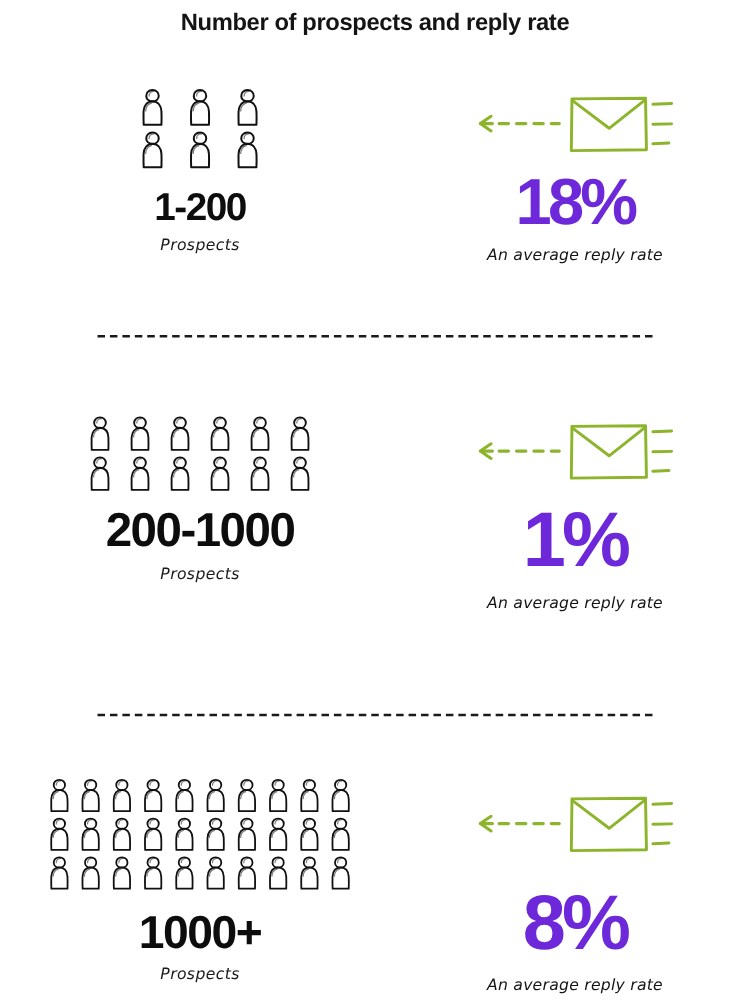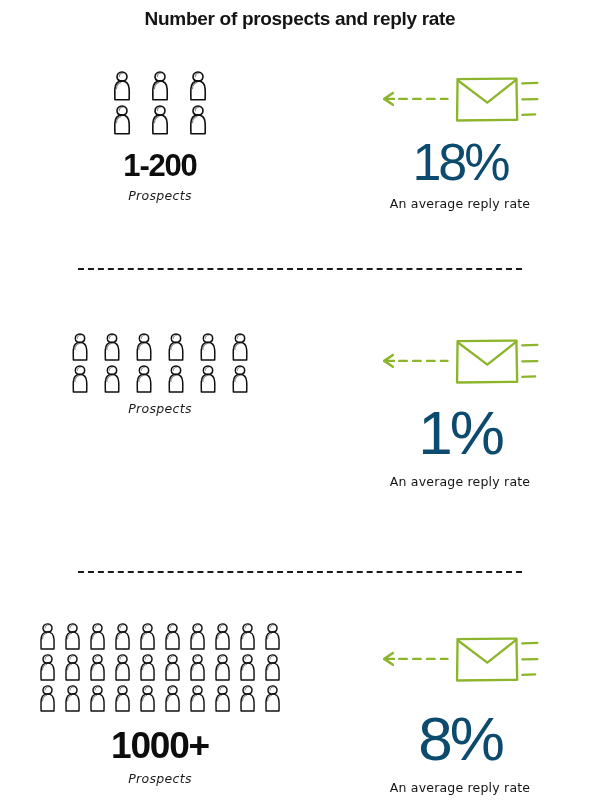--- a/index.html
+++ b/index.html
@@ -93,29 +93,30 @@
 
   
   .envelope-wrap {
     display: flex;
     flex-direction: row;
     align-items: center;
     justify-content: center;
   }
   .pct-number {
     font-family: "Liberation Sans", sans-serif;
-    font-weight: normal;
-    color: #0c4a6e;
+    font-weight: bold;
+    color: #6d28d9;
     letter-spacing: -3px;
     line-height: 1;
   }
   .pct-caption {
     font-family: "DejaVu Sans", sans-serif;
     font-size: 12.5px;
     color: #141414;
+    font-style: italic;
     letter-spacing: 0.2px;
     line-height: 1;
   }
 
   
   .divider {
     position: absolute;
     left: 78px;
     width: 444px;
     height: 0;
@@ -315,20 +316,21 @@
             <svg viewBox="0 0 24 34" width="22" height="30" class="person">
               <g fill="none" stroke="#111111" stroke-width="1.7" stroke-linejoin="round" stroke-linecap="round">
                 <path d="M12 2.2 C8.6 2.2 6.6 4.6 6.7 7.3 C6.8 9.8 8.8 11.8 12 11.8 C15.2 11.8 17.2 9.7 17.3 7.2 C17.4 4.5 15.4 2.2 12 2.2 Z"></path>
                 <path d="M12 11.6 C7.2 11.9 4.6 15.6 4.4 20.4 C4.3 25.2 4.4 29.0 4.5 31.6 L19.6 31.6 C19.7 28.9 19.8 25.1 19.6 20.3 C19.4 15.5 16.8 11.9 12 11.6 Z"></path>
                 <path d="M13.3 3.3 C10.6 3.2 9.0 5.0 9.1 7.2" opacity="0.55" stroke-width="1.1"></path>
                 <path d="M6.2 19.9 C6.3 16.6 8.0 13.9 11.0 13.2" opacity="0.55" stroke-width="1.1"></path>
               </g>
             </svg>
           </div>
         </div>
+      <div class="range-number" style="font-size:38px;margin-top:12px;">200-1000</div>
       <div class="range-caption" style="margin-top:9px;">Prospects</div>
     </div>
     <div class="sec-right" style="top:0;">
       <div class="envelope-wrap" id="env-2">
           <div style="line-height: 0;"><svg viewBox="0 0 150 56" width="160.5" height="59.92">
               <g stroke="#8CB52B" fill="none" stroke-width="2.3" stroke-linecap="round" stroke-linejoin="round">
                 <path d="M4 27 L12 21.5"></path>
                 <path d="M4 27 L12 32.5"></path>
                 <path d="M5.5 27 L13 27"></path>
                 <path d="M18 27 L25 27"></path>

